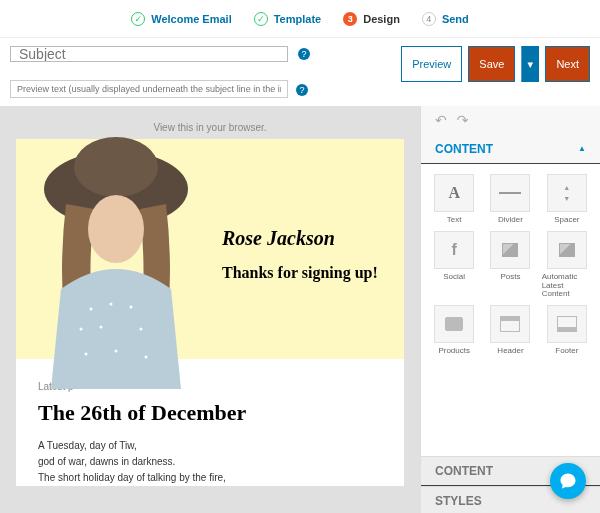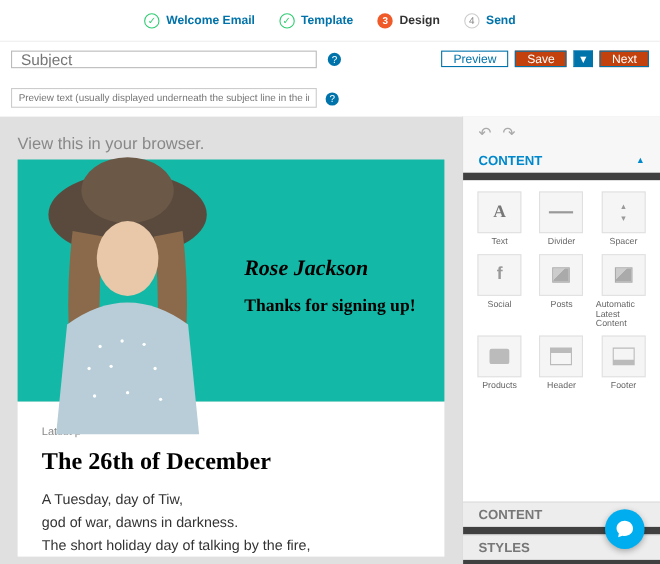--- a/index.html
+++ b/index.html
@@ -9,43 +9,43 @@
 .step-badge{width:14px;height:14px;border-radius:50%;display:flex;align-items:center;justify-content:center;font-size:9px;color:#fff}
 .step-done{background:#fff;border:1px solid #2ecc71;color:#2ecc71}
 .step-active{background:#f05a28;color:#fff;font-weight:600}
 .step-pending{background:#fff;border:1px solid #ccc;color:#888}
 .step-label{color:#0073aa;font-weight:600}
 .step-label.active{color:#333}
 .toolbar{height:42px;display:flex;align-items:flex-start;padding:8px 10px 0;gap:6px}
 .subject{width:278px;height:16px;border:1px solid #bbb;padding:0 8px;font-size:14px;color:#333}
 .help{width:12px;height:12px;border-radius:50%;background:#0073aa;color:#fff;font-size:9px;display:flex;align-items:center;justify-content:center;margin-left:4px;margin-top:2px}
 .spacer{flex:1}
-.btn{height:15px;padding:0 10px;font-size:11px;border:1px solid #0073aa;cursor:pointer}
+.btn{height:36px;padding:0 10px;font-size:11px;border:1px solid #0073aa;cursor:pointer}
 .btn-outline{background:#fff;color:#0073aa}
 .btn-fill{background:#c2410c;color:#fff}
 .btn-drop{width:18px;padding:0;background:#0073aa;color:#fff;border-left:1px solid rgba(255,255,255,.3)}
 .preview-row{padding:0 10px 8px;display:flex;align-items:center;gap:4px}
 .preview-text{width:278px;height:18px;border:1px solid #ccc;font-size:9px;padding:0 6px;color:#888}
 .workspace{display:flex;height:410px;background:#e0e0e0}
 .canvas{flex:1;overflow:hidden;position:relative}
 .canvas-inner{padding:16px 16px 0}
-.browser-link{font-size:15px;color:#888;margin-bottom:6px}
-.hero{position:relative;height:220px;background:#14b8a6}
+.browser-link{text-align:center;font-size:10px;color:#888;margin-bottom:6px}
+.hero{position:relative;height:220px;background:#fef9c3}
 .hero-img{position:absolute;left:-10px;top:-30px;width:230px;height:280px}
 .hero-text{position:absolute;right:12px;top:88px;width:170px}
 .signature{font:italic 700 20px Georgia,serif;margin-bottom:14px}
 .thanks{font:700 16px Georgia,serif;margin-bottom:8px}
 .lorem{font-size:10px;color:#444;line-height:1.5}
 .article{background:#fff;margin-top:0;padding:22px 22px 0}
 .tag{font-size:10px;color:#888;margin-bottom:8px}
 .article h2{font:700 22px Georgia,serif;margin-bottom:12px}
-.article p{font-size:13px;color:#333;line-height:1.6}
+.article p{font-size:10px;color:#333;line-height:1.6}
 .sidebar{width:180px;background:#f7f7f7;border-left:1px solid #ddd;display:flex;flex-direction:column}
 .undo-row{height:28px;display:flex;align-items:center;gap:10px;padding:0 14px;color:#aaa;font-size:14px}
-.panel-head{height:30px;display:flex;align-items:center;justify-content:space-between;padding:0 14px;font-size:12px;font-weight:700;color:#0088cc;border-bottom:7px solid #404040;cursor:pointer}
+.panel-head{height:30px;display:flex;align-items:center;justify-content:space-between;padding:0 14px;font-size:12px;font-weight:700;color:#0088cc;border-bottom:1px solid #404040;cursor:pointer}
 .panel-head.muted{color:#777;background:#ededed;border-top:1px solid #ddd}
 .tri{font-size:8px;color:#0088cc}
 .blocks{flex:1;padding:10px 8px;display:grid;grid-template-columns:repeat(3,1fr);gap:6px;align-content:start;overflow:hidden;background:#fff}
 .block{display:flex;flex-direction:column;align-items:center;gap:4px;cursor:grab}
 .block-ico{width:40px;height:38px;background:#f5f5f5;border:1px solid #e0e0e0;display:flex;align-items:center;justify-content:center;color:#999;font-size:16px}
 .block-lbl{font-size:8px;color:#666;text-align:left;line-height:1.1}
 .fab{position:absolute;right:14px;bottom:14px;width:36px;height:36px;border-radius:50%;background:#00aeef;display:flex;align-items:center;justify-content:center;box-shadow:0 2px 6px rgba(0,0,0,.3)}
 .fab svg{width:18px;height:18px;fill:#fff}
 .spacer-ico{display:flex;flex-direction:column;align-items:center;gap:2px;font-size:8px;color:#999}
 .img-ico{width:20px;height:16px;background:linear-gradient(135deg,#ccc 40%,#aaa 40%);border:1px solid #aaa}

